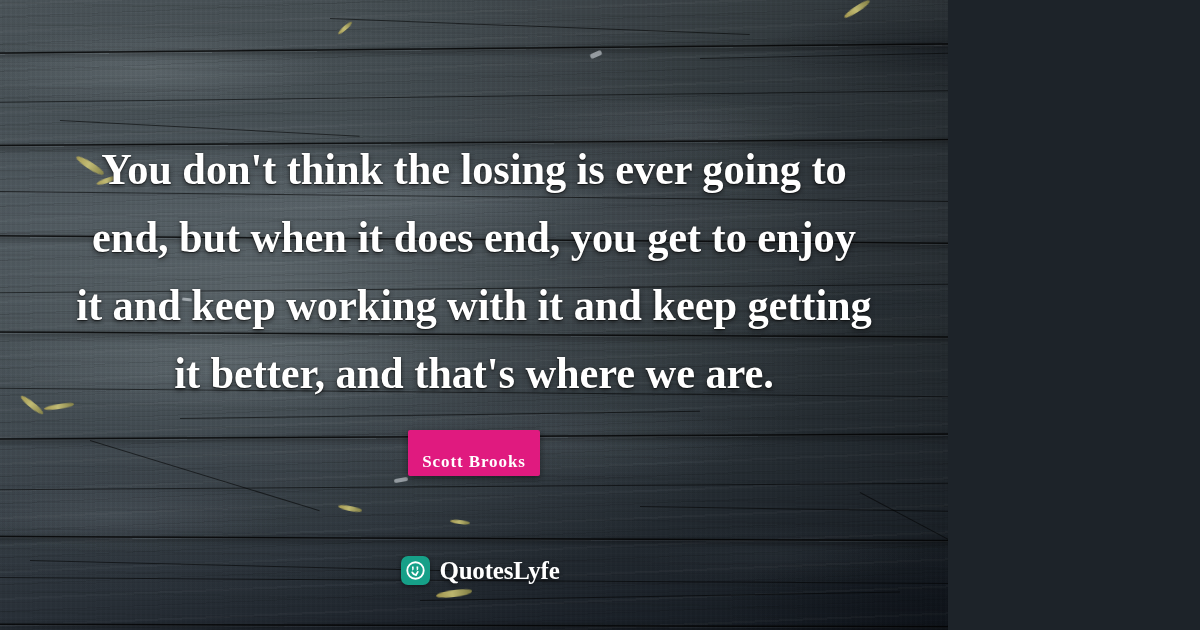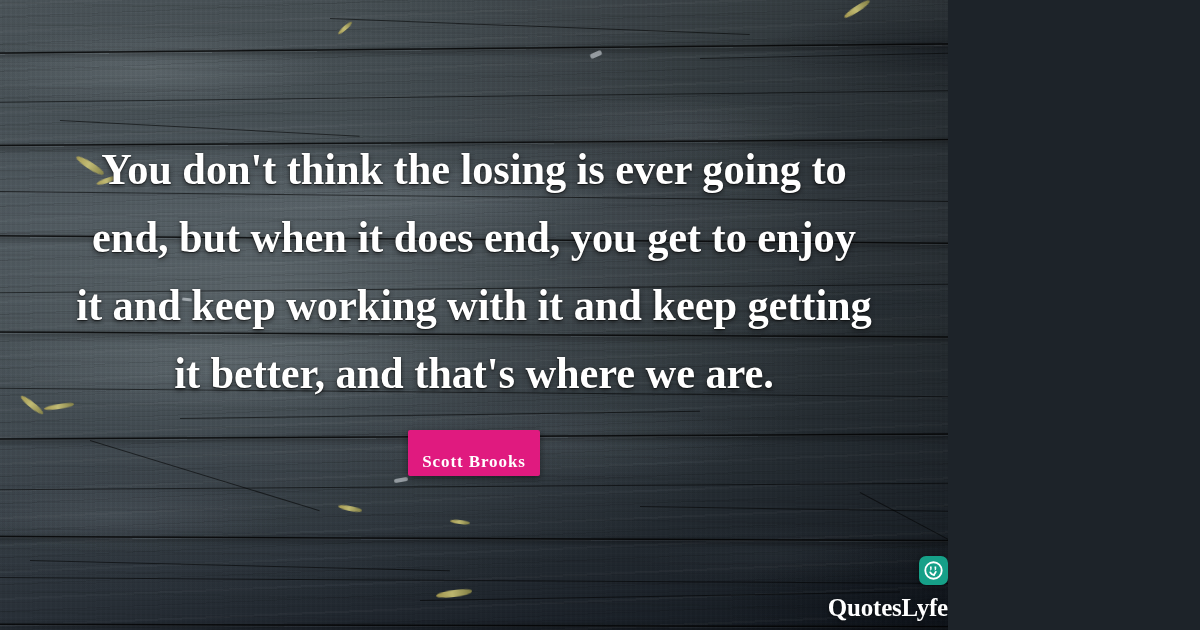--- a/index.html
+++ b/index.html
@@ -191,21 +191,20 @@
   }
 
   #brand {
     position: absolute;
     left: 13px; right: 0;
     top: 556px;
     display: flex;
     justify-content: center;
     align-items: flex-end;
     gap: 9px;
-    flex-direction: column;
   }
   #brand-mark {
     width: 29px; height: 29px;
     border-radius: 7px;
     background: #16a088;
     display: flex;
     align-items: center;
     justify-content: center;
     box-shadow: 0 1px 4px rgba(0,0,0,.45);
   }

